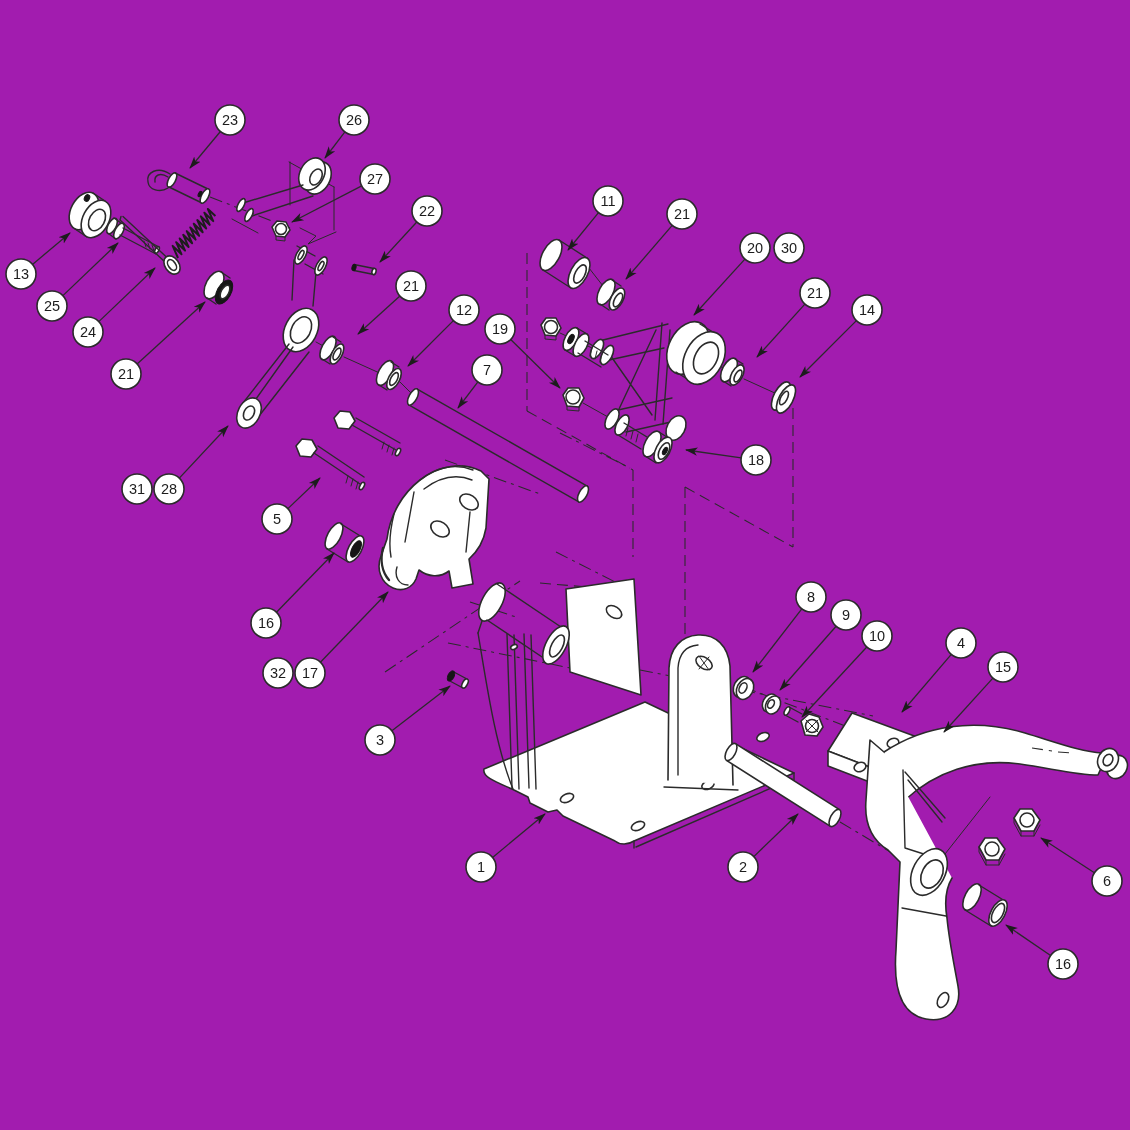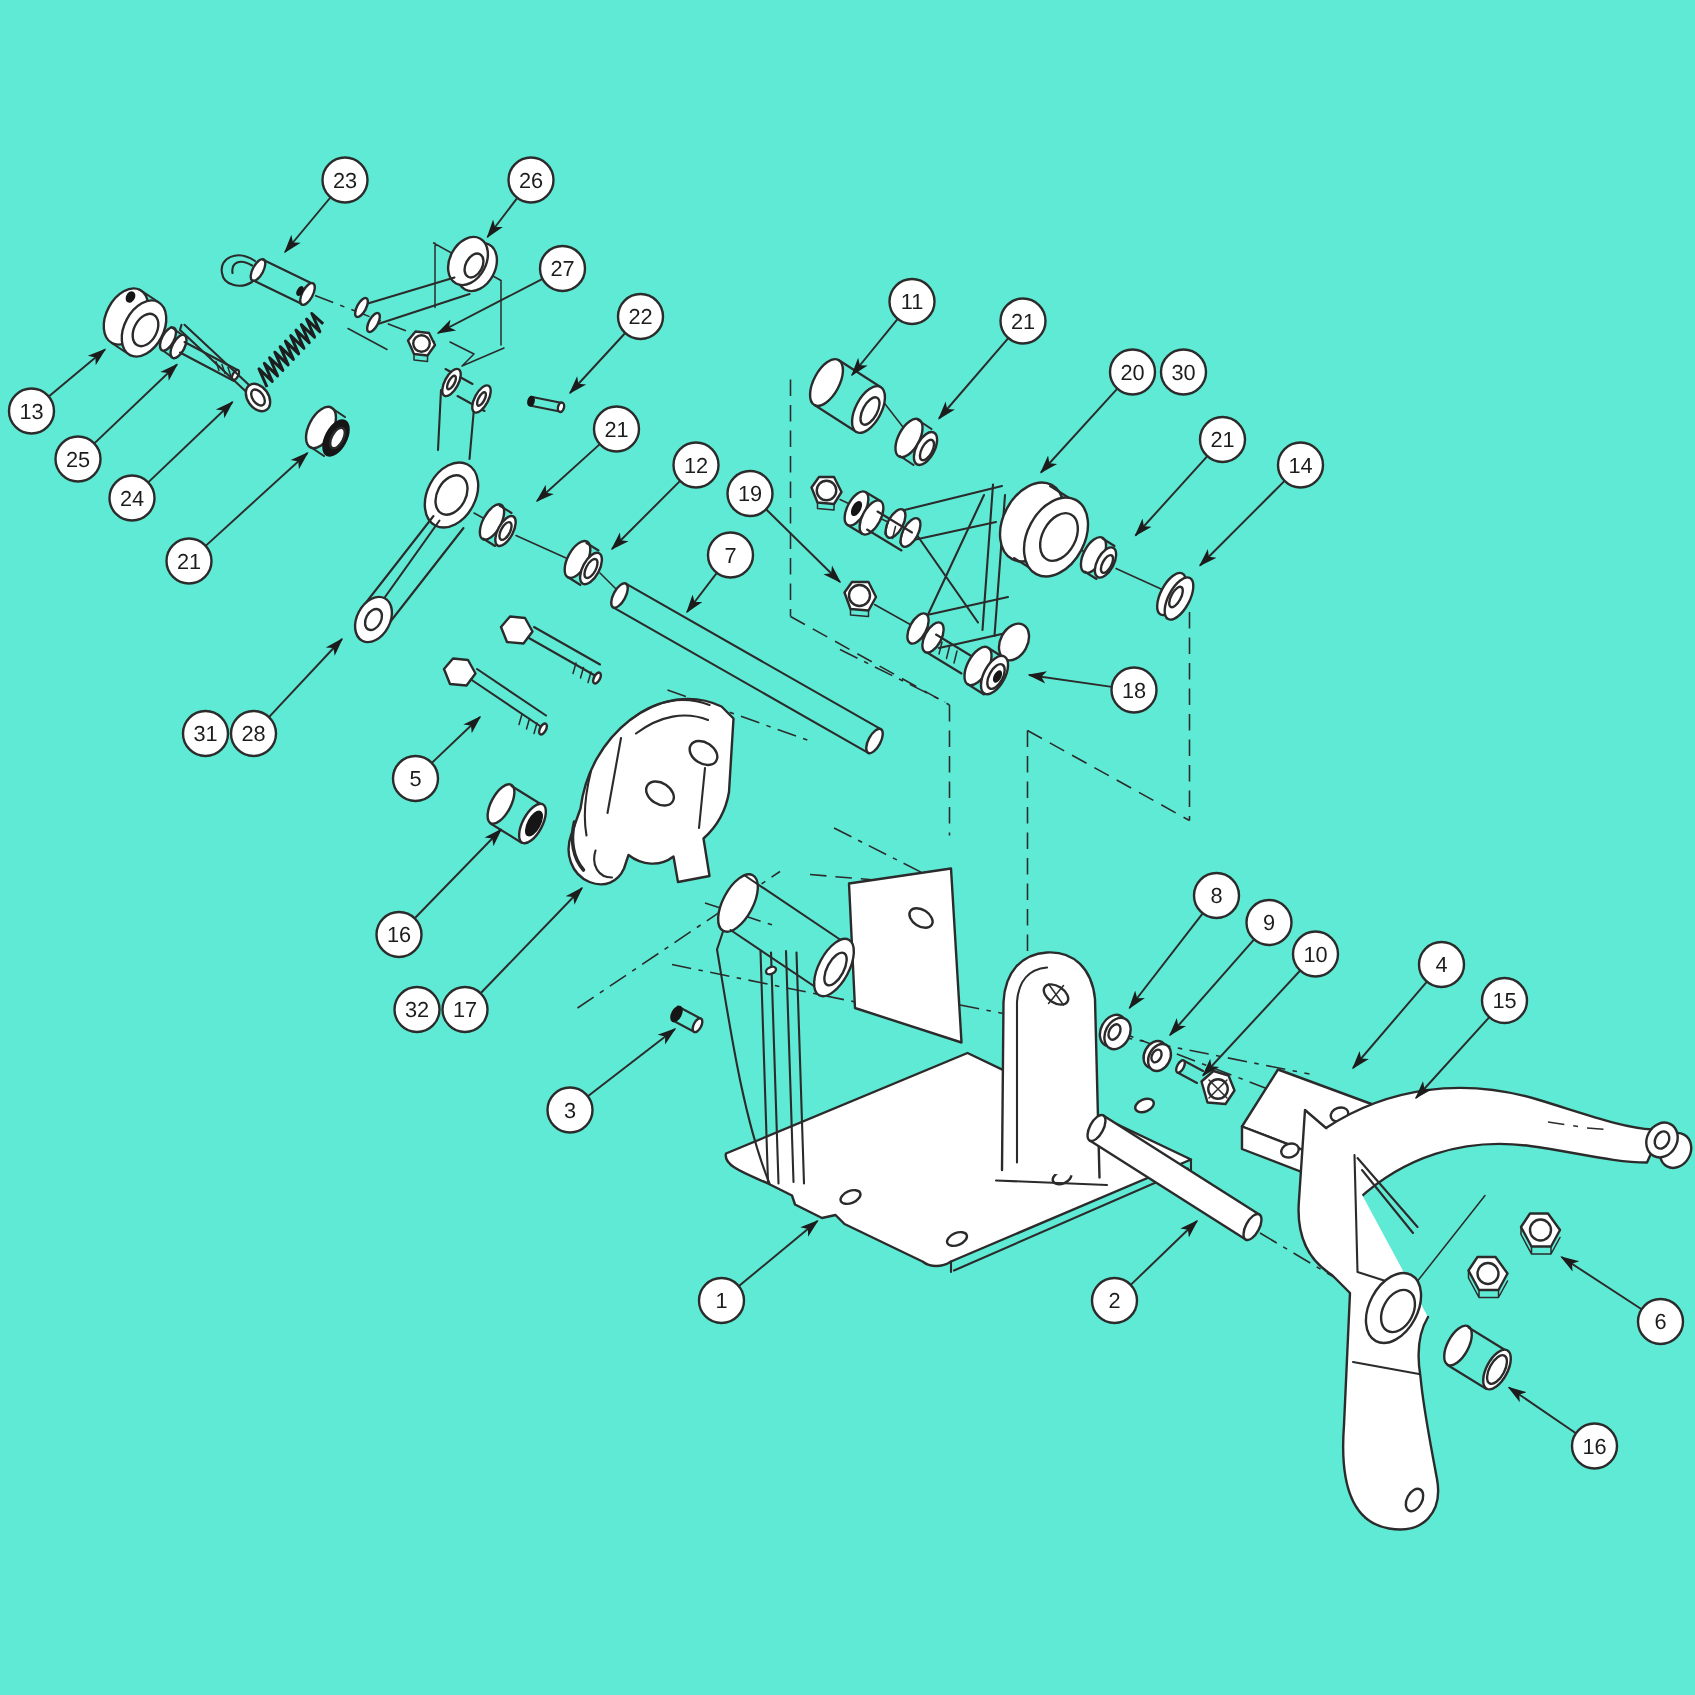--- a/index.html
+++ b/index.html
@@ -1,16 +1,16 @@
 <!DOCTYPE html>
 <html><head>
 <meta charset="utf-8">
 <style>
   html,body{margin:0;padding:0;background:#ffffff;}
-  .stage{position:relative;width:1130px;height:1130px;background:#5eead4;overflow:hidden;
+  .stage{position:relative;width:1130px;height:1130px;background:#a21caf;overflow:hidden;
          font-family:"Liberation Sans", sans-serif;}
   svg{display:block}
   .ol   {fill:#ffffff;stroke:#2b2b2b;stroke-width:1.6;stroke-linejoin:round;stroke-linecap:round;}
   .ln   {fill:none;stroke:#2b2b2b;stroke-width:1.4;stroke-linecap:round;stroke-linejoin:round;}
   .thin {stroke-width:1;}
   .thick{stroke-width:2.4;}
   .dark {fill:#161616;stroke:#161616;stroke-width:1;}
   .dash {fill:none;stroke:#2b2b2b;stroke-width:1.05;stroke-dasharray:11 6;}
   .dashd{fill:none;stroke:#2b2b2b;stroke-width:1.05;stroke-dasharray:13 5 3 5;}
   .leader{stroke:#2b2b2b;stroke-width:1.3;fill:none;}

